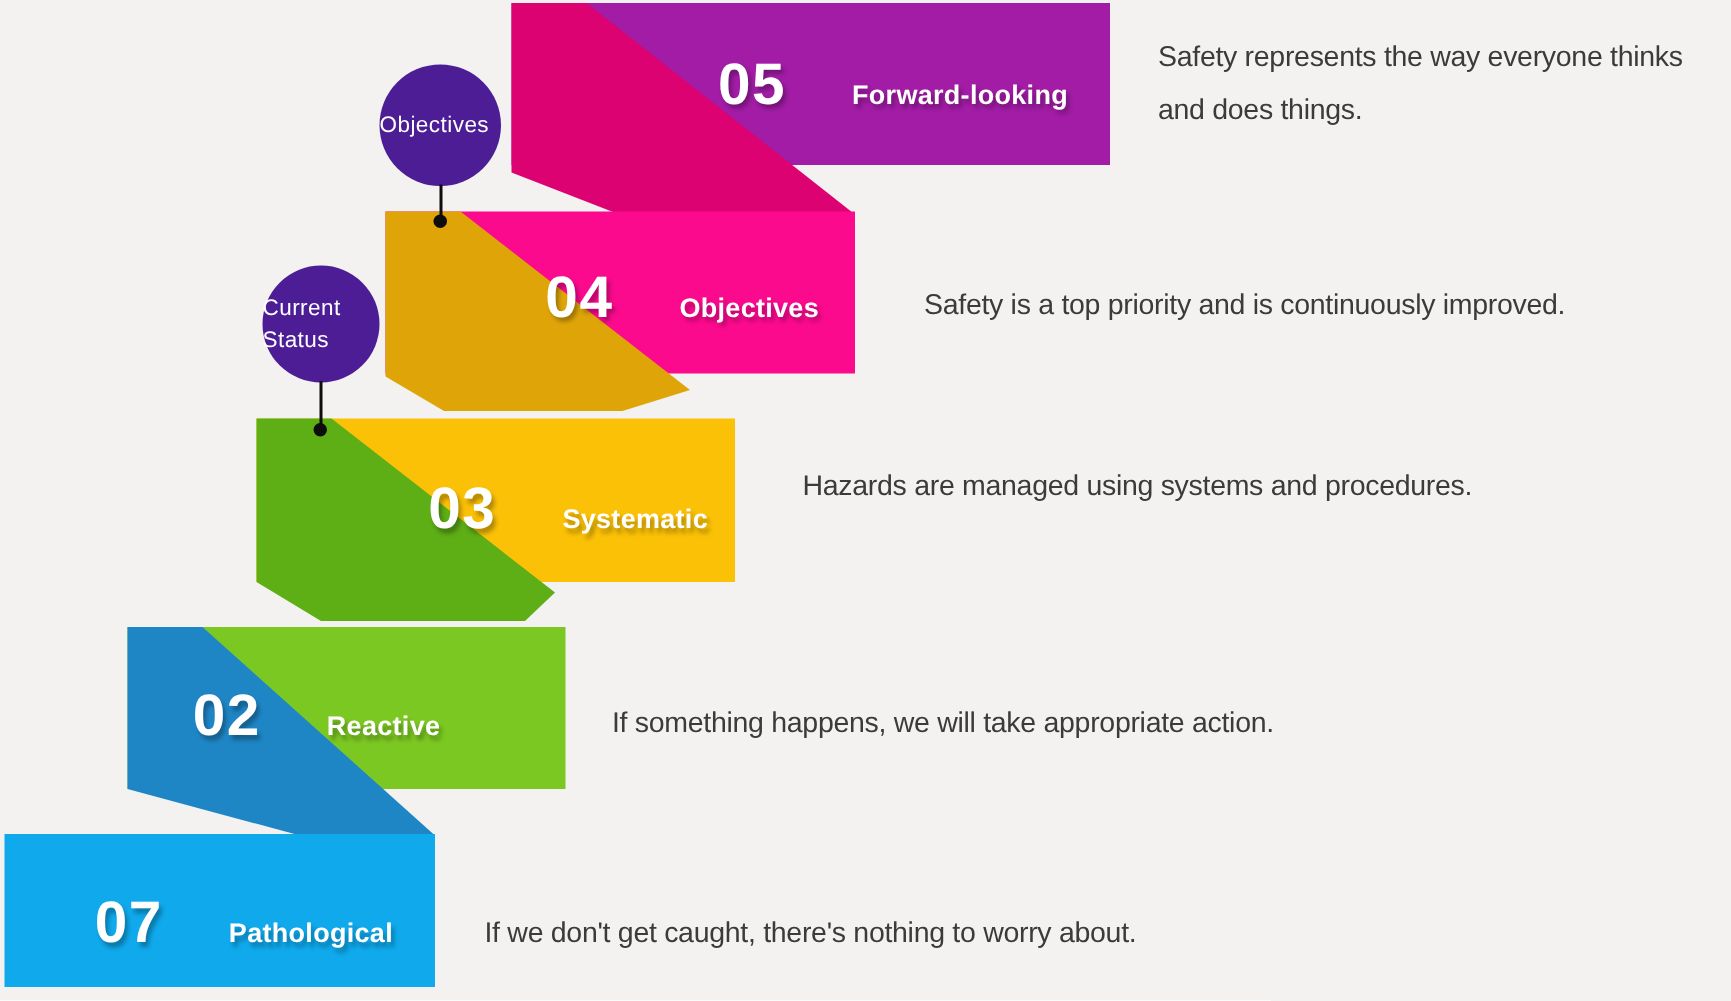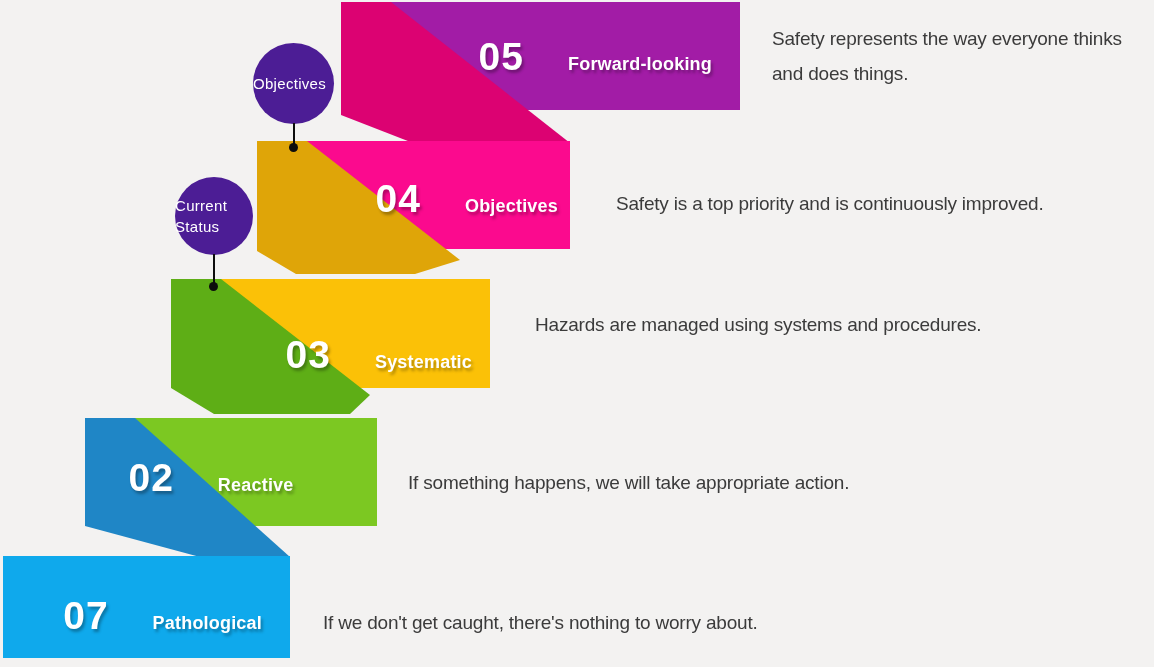--- a/index.html
+++ b/index.html
@@ -92,25 +92,25 @@
     <rect x="85" y="418" width="292" height="108" fill="#7CC822"></rect>
     <polygon points="85,418 135,418 290,557 200,557 85,526" fill="#1F86C6"></polygon>
 
     <rect x="3" y="556" width="287" height="102" fill="#0FA9EC"></rect>
   </svg>
 
   <div class="ribbon-label" style="left:341px; top:2px; width:399px; height:108px; padding-right:28px; box-sizing:border-box; align-items:baseline; padding-top:33px;">
     <span class="num">05</span>
     <span class="name">Forward-looking</span>
   </div>
-  <div class="ribbon-label" style="left:257px; top:141px; width:313px; height:108px; padding-right:12px; box-sizing:border-box; padding-top:36px;">
+  <div class="ribbon-label" style="left:257px; top:141px; width:313px; height:108px; padding-right:24px; box-sizing:border-box; padding-top:36px;">
     <span class="num">04</span>
     <span class="name">Objectives</span>
   </div>
-  <div class="ribbon-label" style="left:171px; top:294px; width:319px; height:109px; padding-right:18px; box-sizing:border-box; padding-top:39px;">
+  <div class="ribbon-label" style="left:171px; top:279px; width:319px; height:109px; padding-right:18px; box-sizing:border-box; padding-top:39px;">
     <span class="num">03</span>
     <span class="name">Systematic</span>
   </div>
   <div class="ribbon-label" style="left:85px; top:418px; width:292px; height:108px; padding-right:40px; box-sizing:border-box; padding-top:38px;justify-content:center;">
     <span class="num">02</span>
     <span class="name">Reactive</span>
   </div>
   <div class="ribbon-label" style="left:3px; top:556px; width:287px; height:102px; padding-right:28px; box-sizing:border-box; padding-top:38px;">
     <span class="num">07</span>
     <span class="name">Pathological</span>

